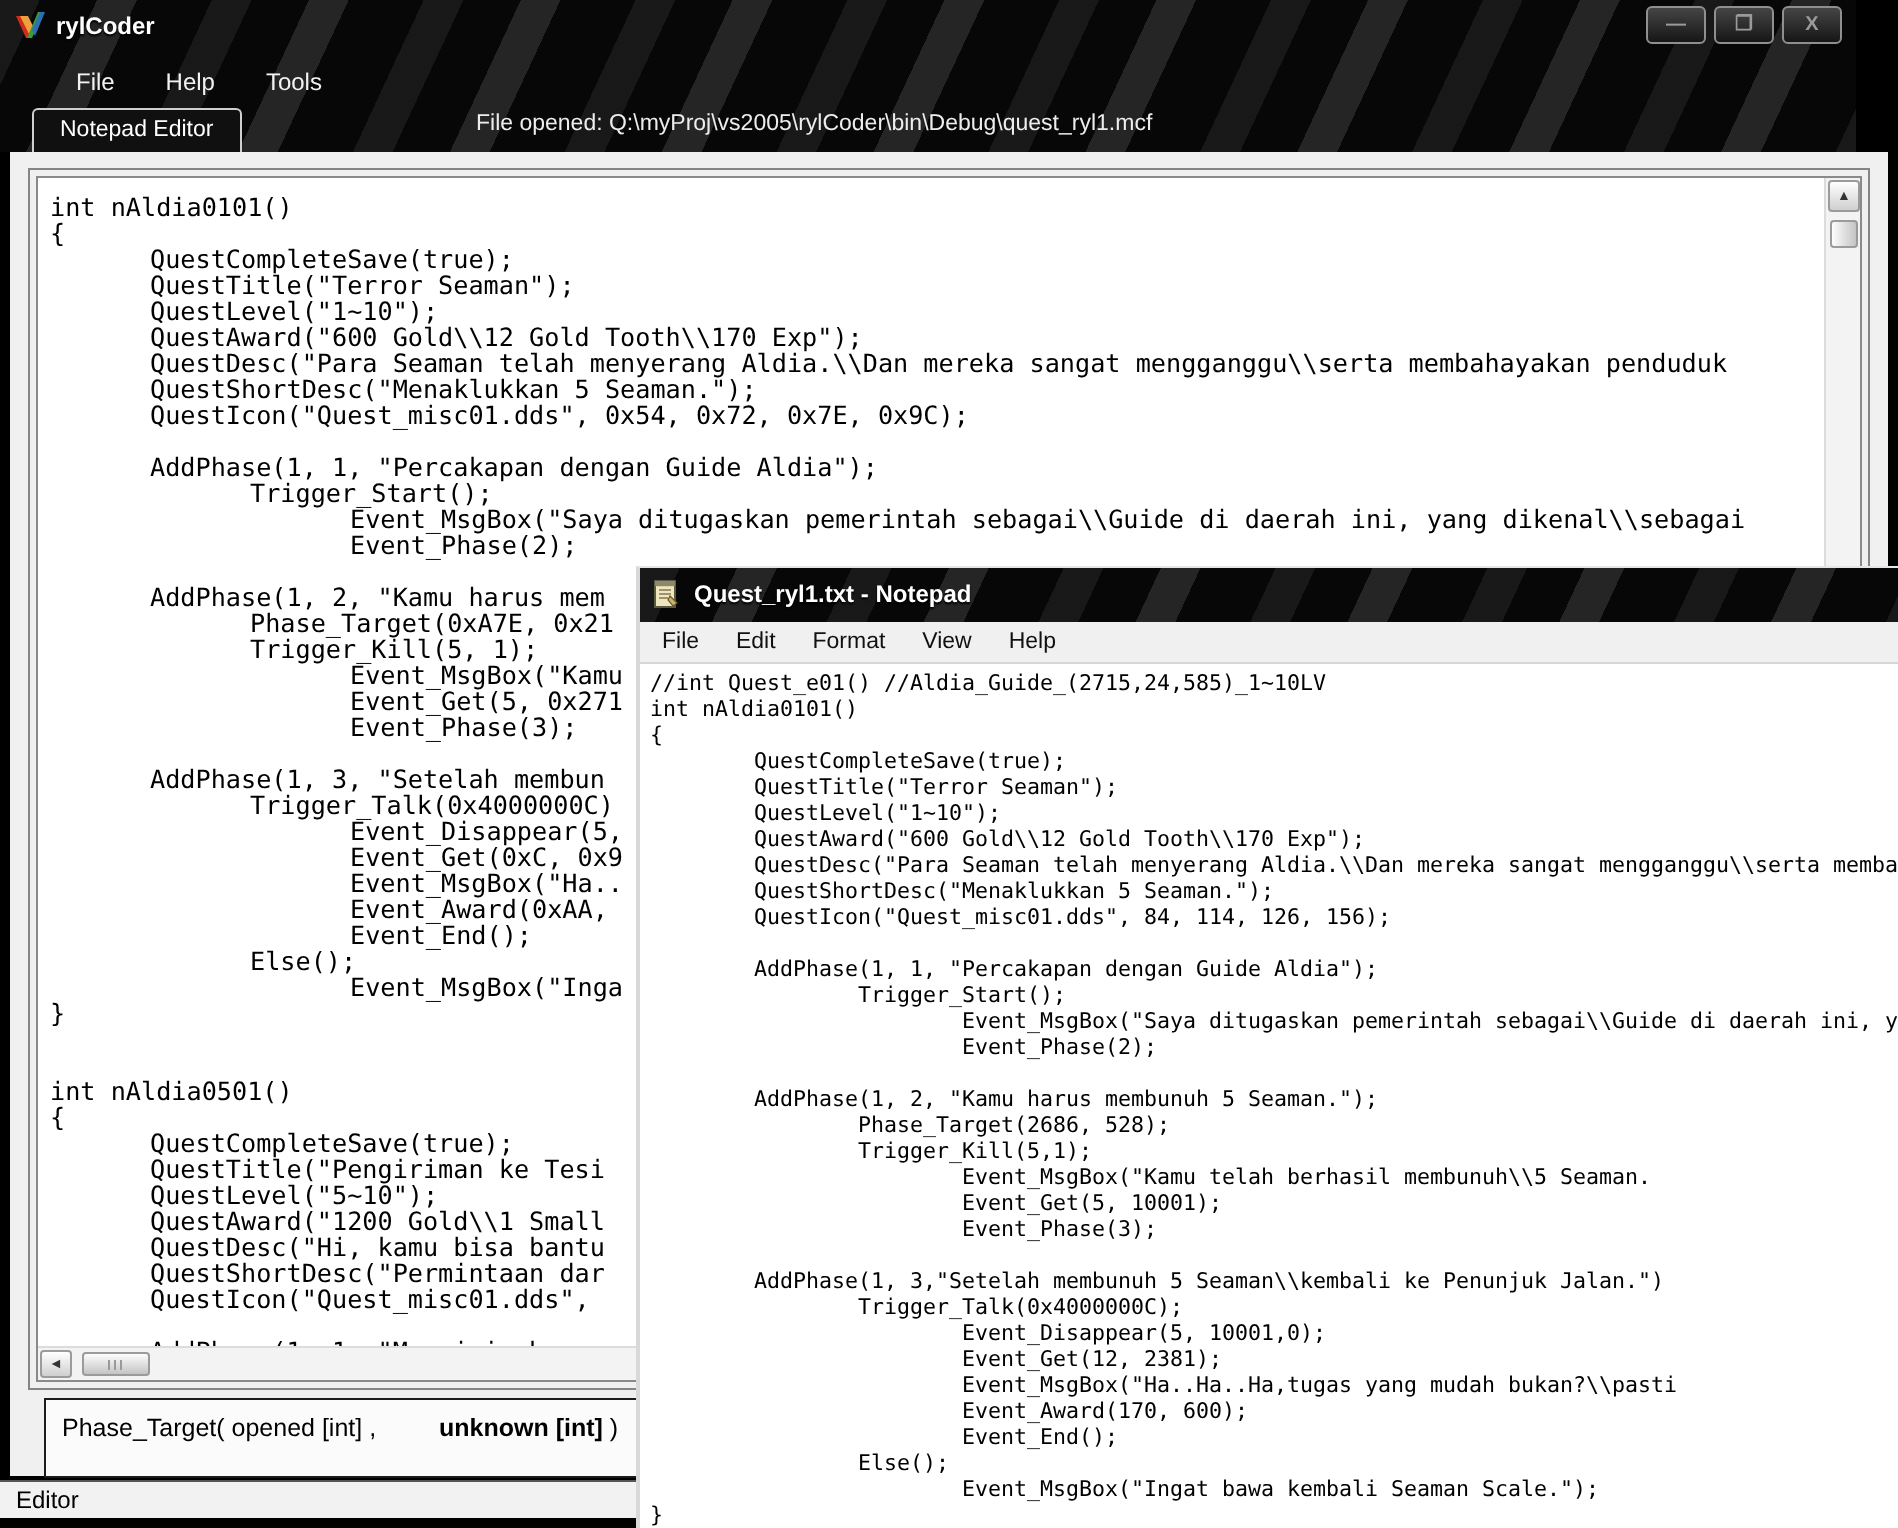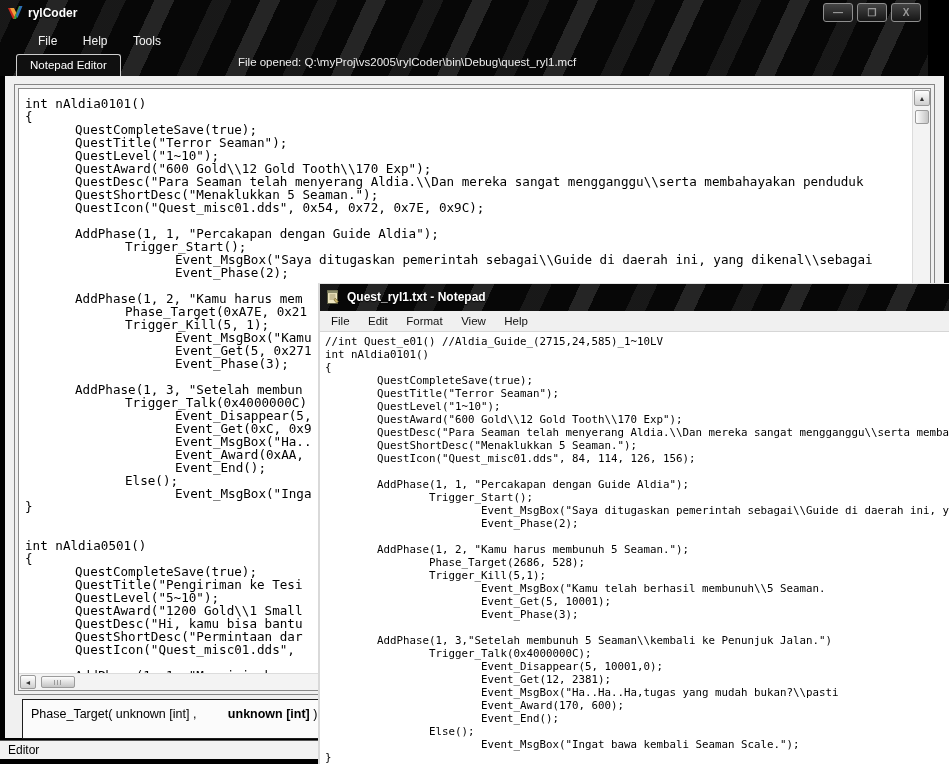--- a/index.html
+++ b/index.html
@@ -196,21 +196,21 @@
           <div class="v-thumb"></div>
         </div>
         <div class="hscroll">
           <div class="sb-btn"><span>◄</span></div>
           <div class="h-thumb"></div>
         </div>
         <div class="sb-corner"></div>
       </div>
     </div>
     <div class="phase-box">
-      <span>Phase_Target( unknown [int] , </span><b>unknown [int]</b><span> )</span>
+      <span>Phase_Target( opened [int] , </span><b>unknown [int]</b><span> )</span>
     </div>
   </div>
 
   <div class="statusbar">
     <span>Editor</span>
   </div>
 
   <div class="notepad">
     <div class="np-titlebar">
       <svg class="np-icon" viewBox="0 0 16 16">

